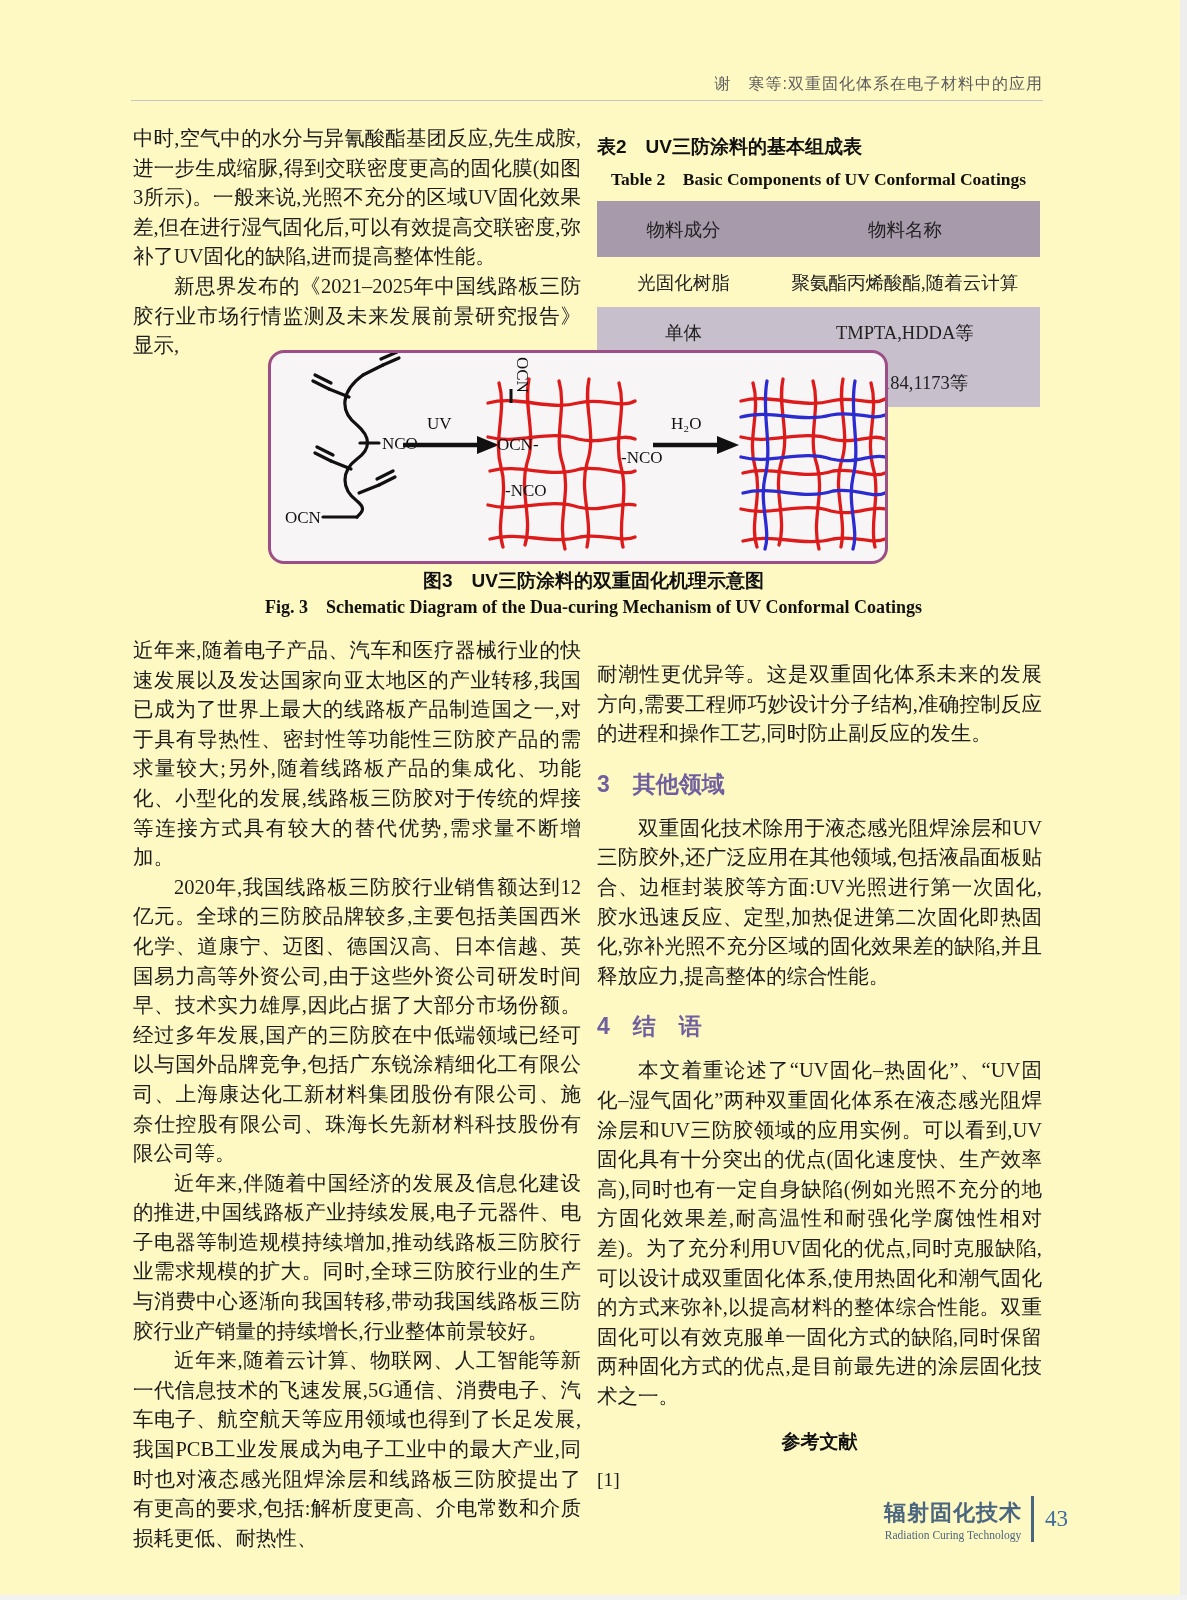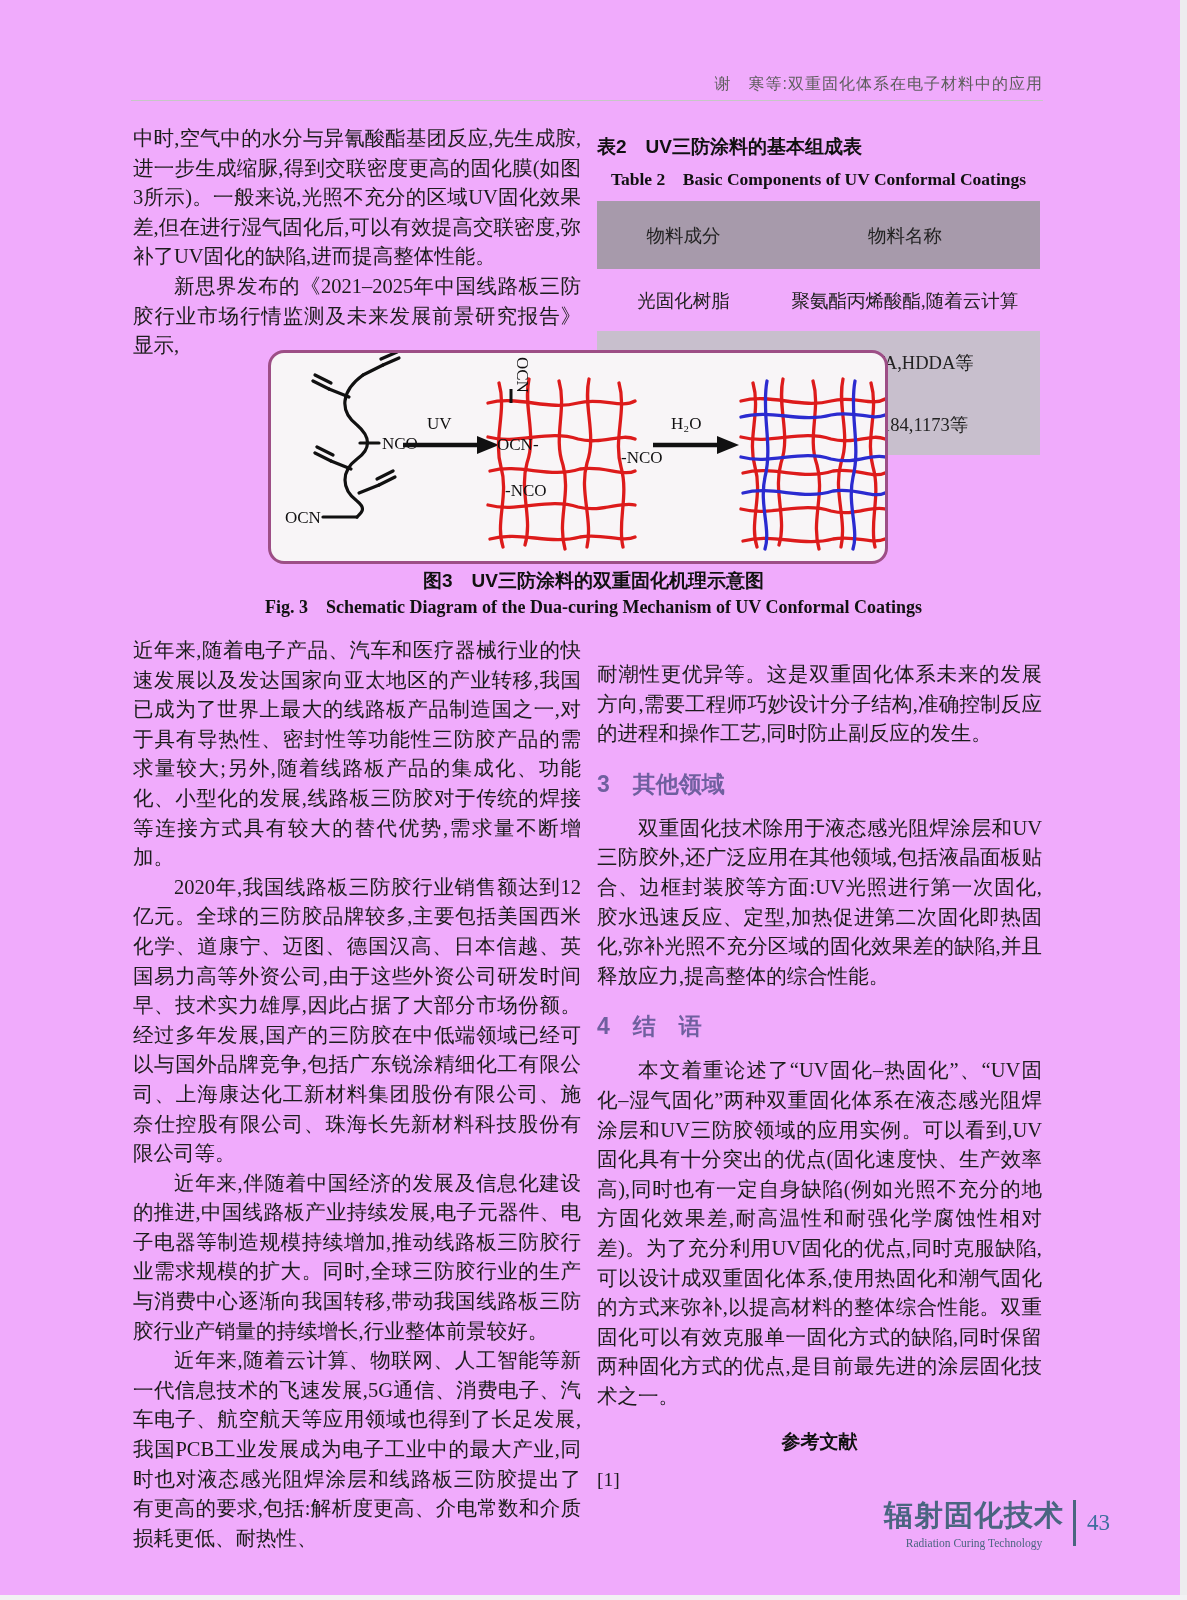--- a/index.html
+++ b/index.html
@@ -1,17 +1,17 @@
 <!DOCTYPE html>
 <html><head>
 <meta charset="utf-8">
 <style>
   html,body { margin:0; padding:0; background:#ffffff; }
   .page {
-    position:relative; width:1187px; height:1600px; background:#f0abfc;
+    position:relative; width:1187px; height:1600px; background:#fef9c3;
     font-family:"Liberation Serif","DejaVu Serif",serif; color:#1c1c1c;
     overflow:hidden;
   }
   .scan-edge-right { position:absolute; right:0; top:0; width:7px; height:100%; background:#ededee; }
   .scan-edge-bottom { position:absolute; left:0; bottom:0; width:100%; height:5px; background:#f2f2f3; }
 
   .running-head {
     position:absolute; top:74px; left:133px; width:910px; text-align:right;
     font-family:"Liberation Sans","DejaVu Sans",sans-serif;
     font-size:16px; color:#5d5d5d; letter-spacing:1px;
@@ -20,21 +20,21 @@
 
   .lefttop { position:absolute; left:133px; top:124px; width:448px; }
   .body-text p { margin:0; font-size:20.5px; line-height:29.6px; text-align:justify; }
   .body-text p.ind { text-indent:2em; }
 
   .tableblock { position:absolute; left:597px; top:134px; width:443px; }
   .tbl-title-cn { font-family:"Liberation Sans","DejaVu Sans",sans-serif; font-weight:bold;
     font-size:19px; margin:0 0 7px 0; color:#111; }
   .tbl-title-en { font-weight:bold; font-size:17.5px; text-align:center; margin:0 0 10px 0; color:#111; }
   table.comp { width:100%; border-collapse:collapse; font-size:18.5px; color:#222; }
-  table.comp td { text-align:center; padding:18px 4px; height:26px; }
+  table.comp td { text-align:center; padding:12px 4px; height:26px; }
   table.comp tr.hdr td { background:#a79aab; height:32px; }
   table.comp tr.alt td { background:#c8bfcd; }
   table.comp td.c1 { width:39%; }
 
   .figbox {
     position:absolute; left:268px; top:350px; width:614px; height:208px;
     border:3px solid #9d4e86; border-radius:16px; background:#f8f5f7;
   }
   .figbox svg { display:block; }
   .figlabel { font-family:"Liberation Serif","DejaVu Serif",serif; font-size:17px; fill:#111; }
@@ -54,21 +54,21 @@
   .ref-head {
     font-family:"Liberation Sans","DejaVu Sans",sans-serif; font-weight:bold;
     font-size:19px; color:#111; text-align:center; margin:18px 0 10px 0;
   }
   .ref-item { position:relative; padding-left:48px; font-size:19.5px; line-height:29.5px; text-align:justify; }
   .ref-item .mk { position:absolute; left:0; top:0; }
 
   .footer { position:absolute; left:884px; top:1496px; display:flex; align-items:center; }
   .f-names { text-align:center; }
   .f-cn { font-family:"Liberation Sans","DejaVu Sans",sans-serif; font-weight:bold;
-    font-size:29px; color:#4a6580; letter-spacing:1px; }
+    font-size:22px; color:#4a6580; letter-spacing:1px; }
   .f-en { font-size:11.5px; color:#4a6580; margin-top:1px; }
   .f-bar { width:3px; height:46px; background:#4a6580; margin:0 11px 0 9px; }
   .f-num { font-size:23px; color:#3f6e9e; }
 </style>
 </head>
 <body>
 
 <div class="page">
   <div class="scan-edge-right"></div>
   <div class="scan-edge-bottom"></div>

